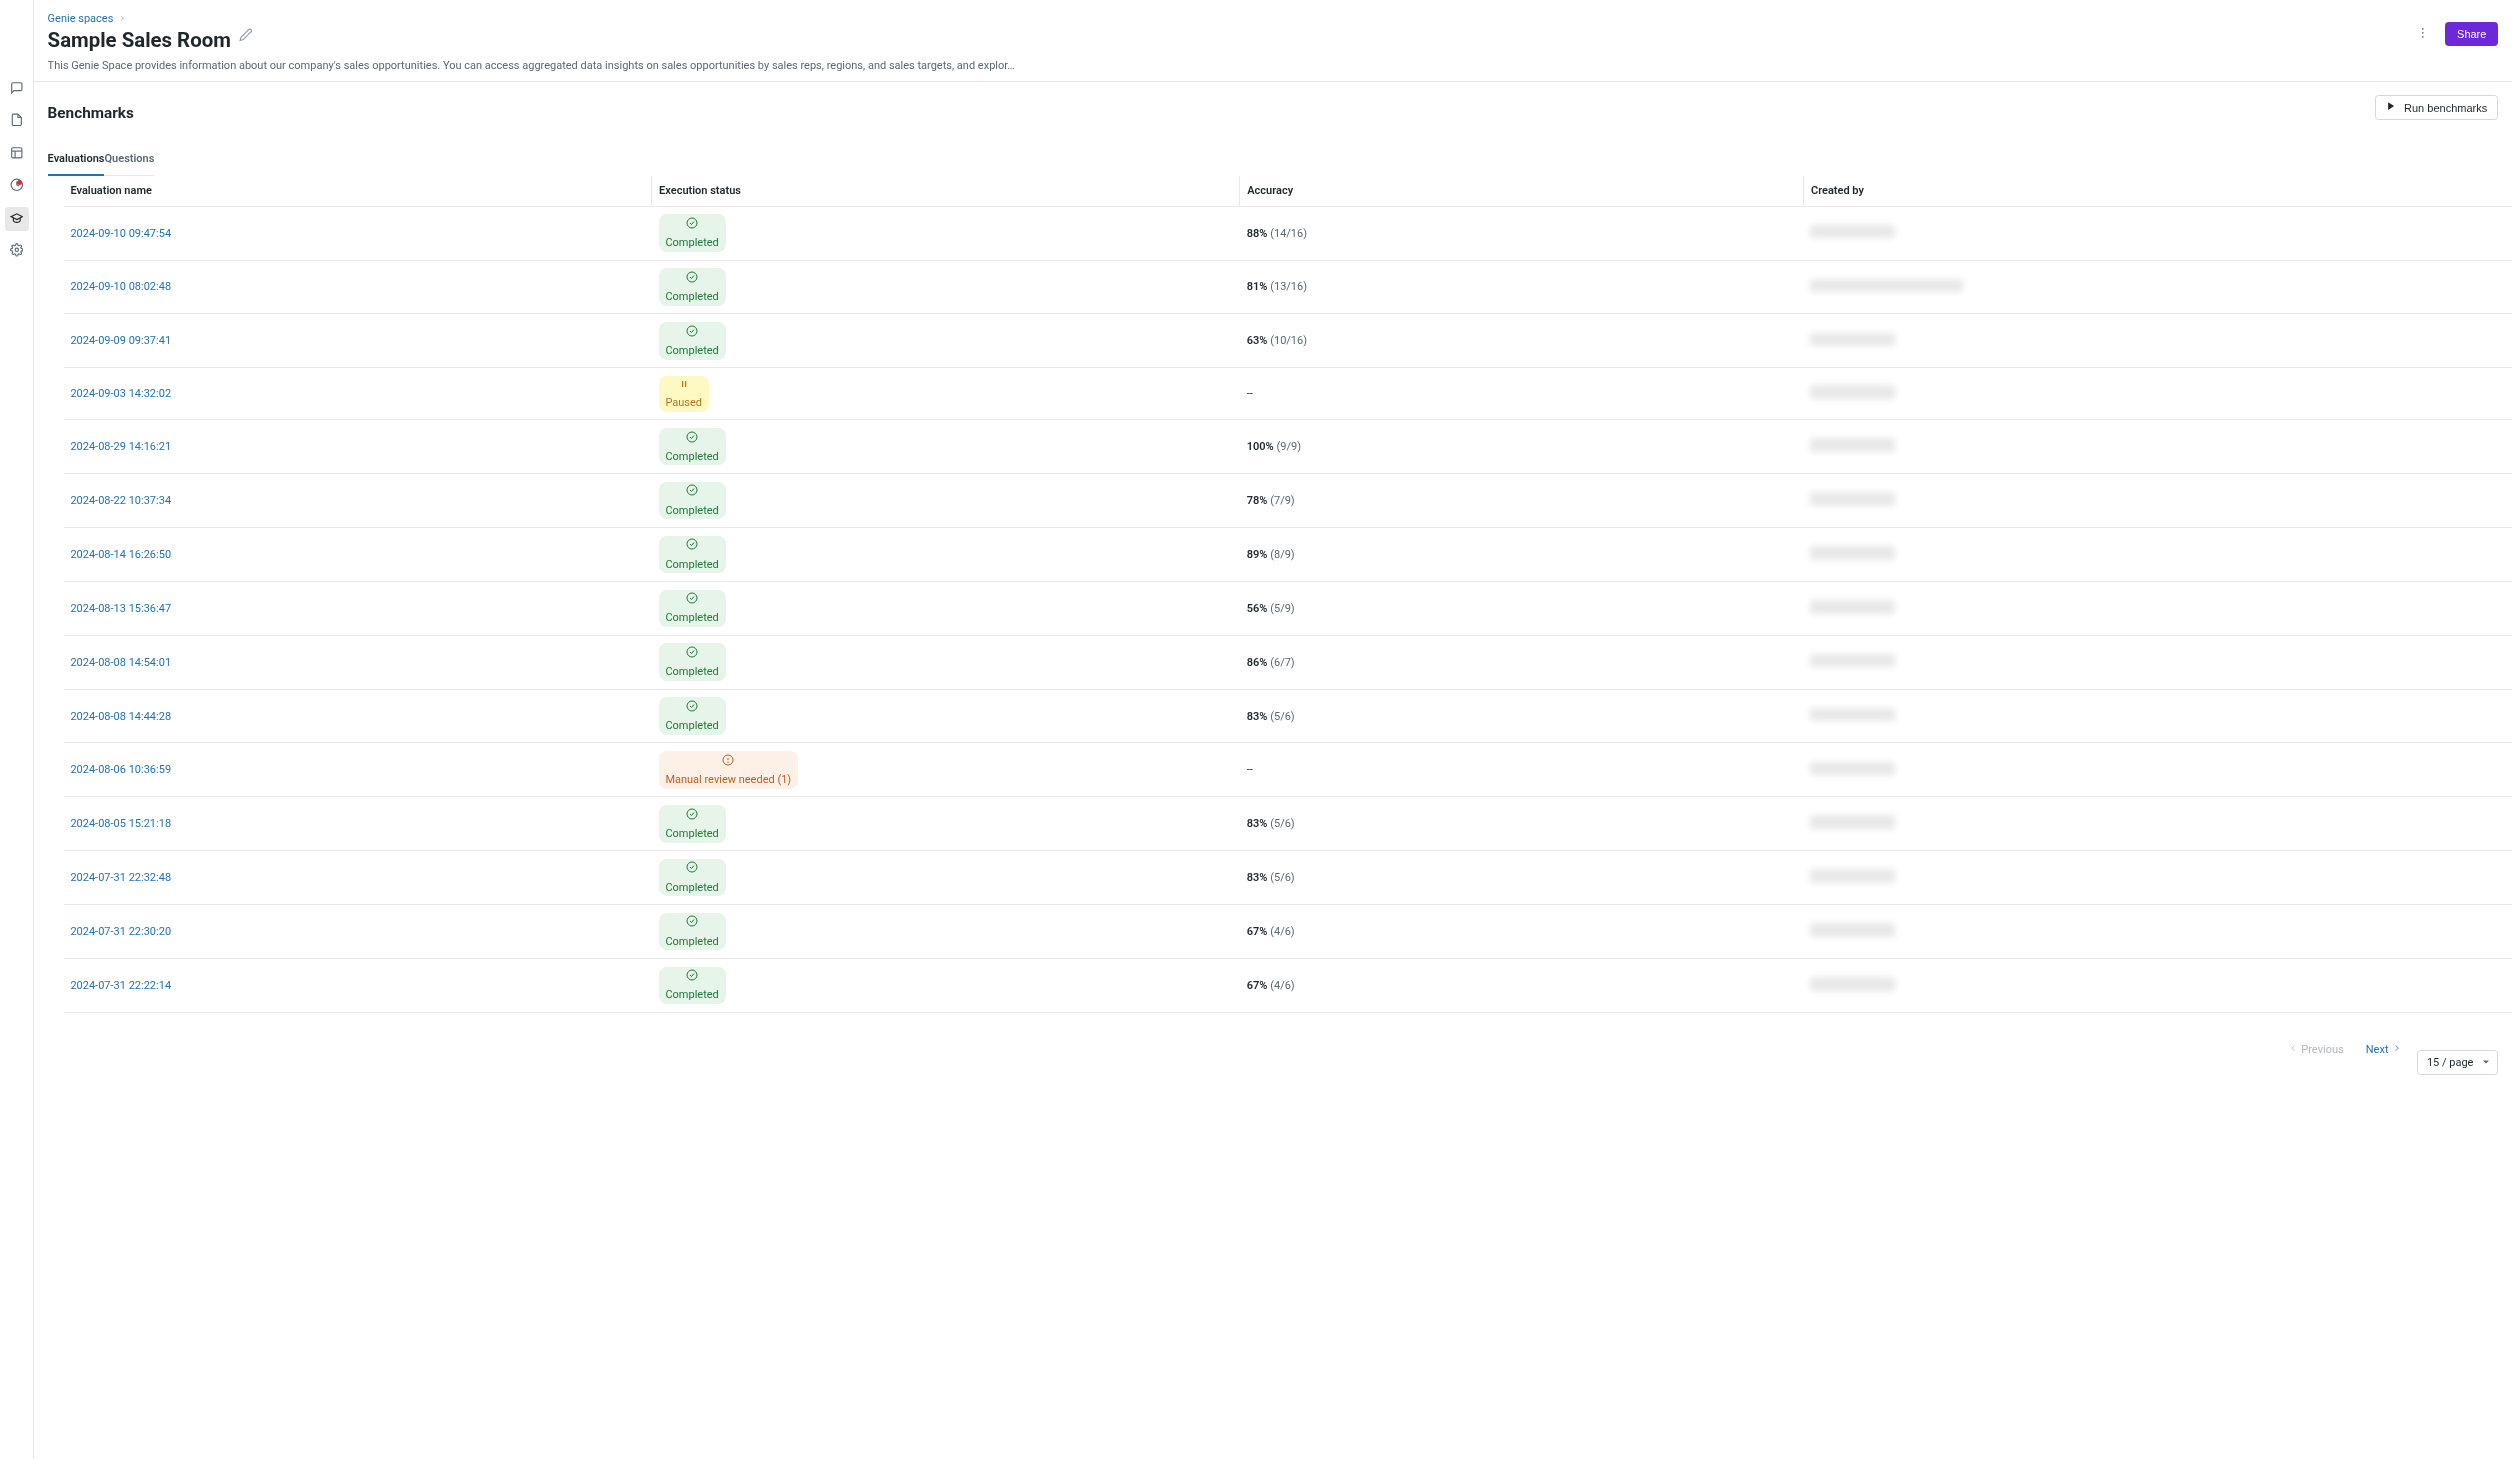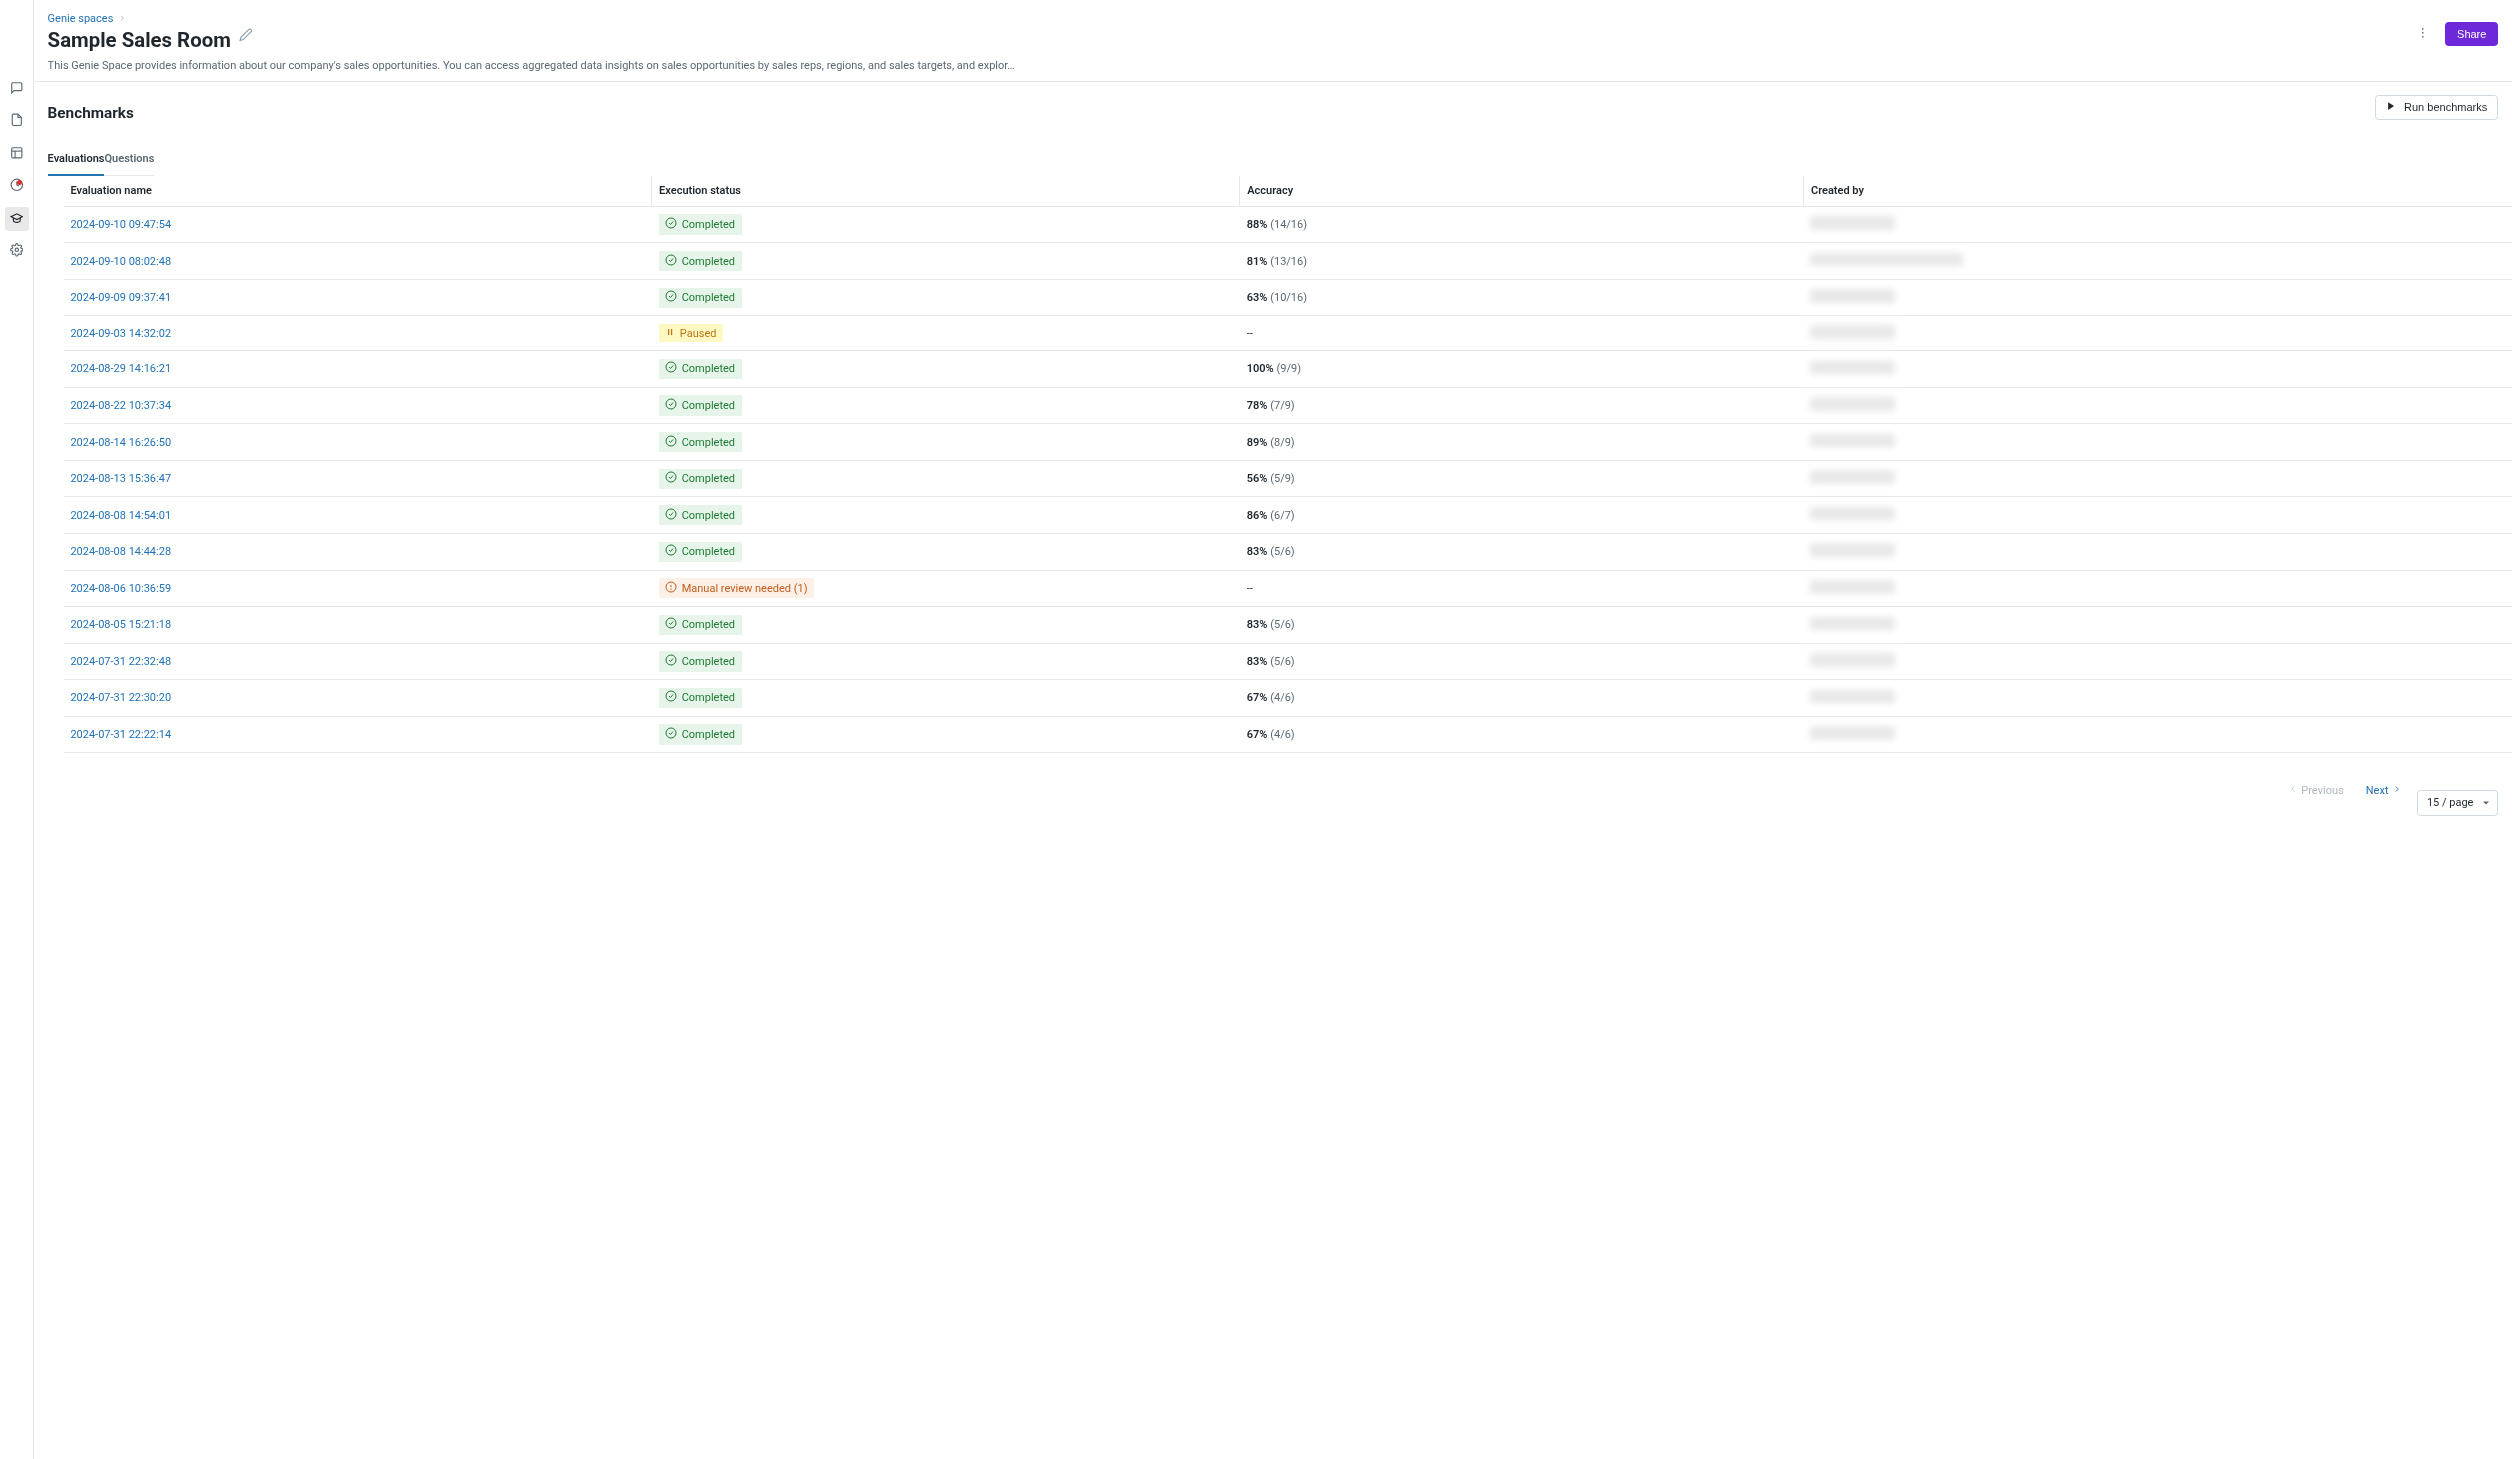--- a/index.html
+++ b/index.html
@@ -79,21 +79,21 @@
   .content-header { display: flex; justify-content: space-between; align-items: flex-start; }
   .section-title { font-size: 15.3px; font-weight: 700; margin-bottom: 10.2px; margin-top: 9px; }
   .run-btn {
     background: #fff;
     border: 0.9px solid #D1D9E0;
     padding: 5.1px 10.2px;
     border-radius: 3.4px;
     font-size: 11px;
     cursor: pointer;
     display: flex;
-    align-items: center;
+    align-items: flex-end;
     gap: 8px;
     color: #1F272D;
   }
   .tabs {
     display: flex;
     gap: 0;
     border-bottom: 0.9px solid #E8E8E8;
     margin-bottom: 0;
     margin-top: 23px;
   }
@@ -122,22 +122,23 @@
     border-bottom: 0.9px solid #E8E8E8;
     font-size: 11px;
     vertical-align: middle;
   }
   .eval-link { color: #2272B4; cursor: pointer; }
   .status-badge {
     display: inline-flex;
     align-items: center;
     gap: 4.3px;
     padding: 2.6px 6.8px;
-    border-radius: 1px;
-    font-size: 11px;
+    border-radius: 8px;
+    font-size: 11px;
+    flex-direction: column;
   }
   .status-completed { background: #E6F4EA; color: #1E7B34; }
   .status-paused { background: #fef9c3; color: #B97514; }
   .status-review { background: #FDF0E7; color: #C25D1E; }
   .accuracy-pct { font-weight: 600; }
   .accuracy-fraction { color: #5A6872; font-weight: 400; }
   .created-by-blur {
     display: inline-block;
     width: 85px;
     height: 13.6px;

